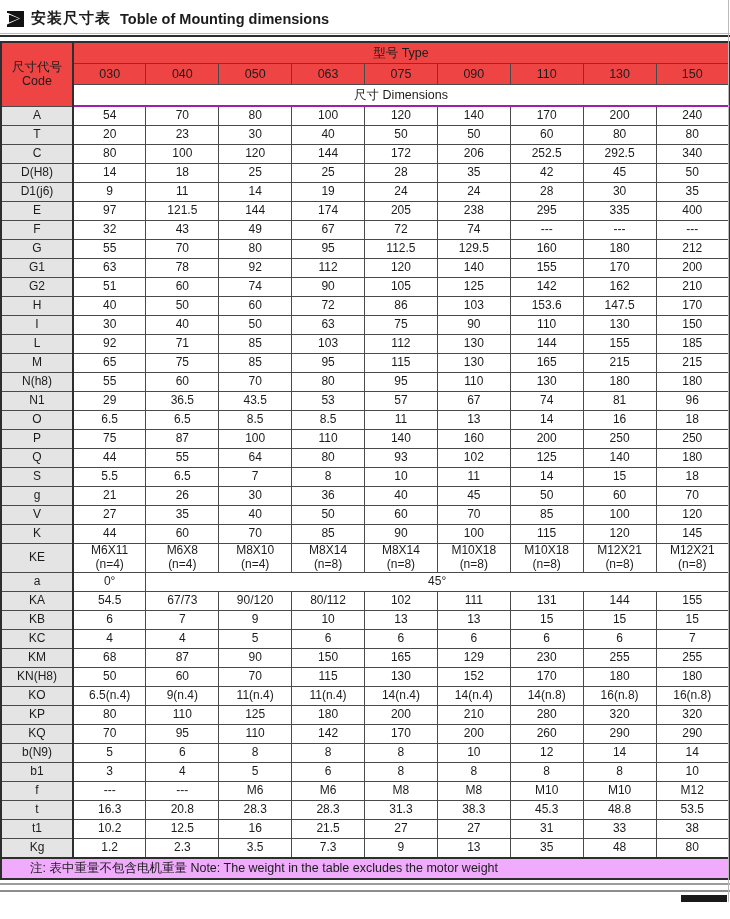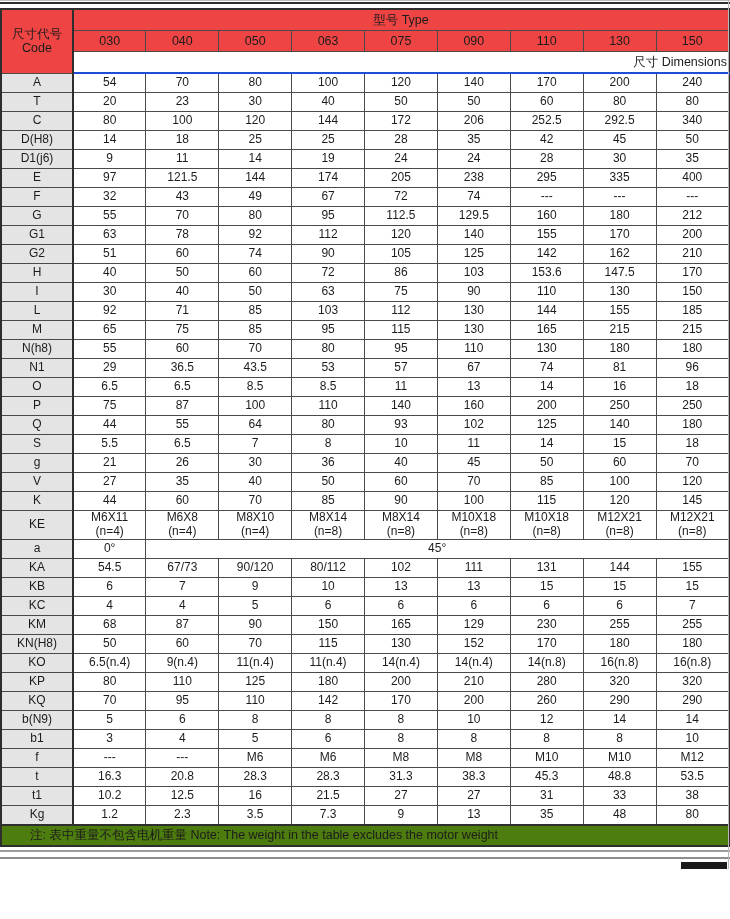--- a/index.html
+++ b/index.html
@@ -55,36 +55,35 @@
     font-size: 12px;
     font-weight: normal;
     padding: 0 1px;
     height: 18px;
     line-height: 1.15;
     white-space: pre-line;
   }
   .dim-table thead th { background: #ef4444; height: 20px; font-size: 12.5px; }
   .dim-table thead tr.dimensions-row th {
     background: #ffffff;
-    border-bottom: 2px solid #1d4ed8;
-    text-align: right;
+    border-bottom: 2px solid #a21caf;
   }
   .corner-cell {
     background: #e4e4e4;
     border-right: 2px solid #2e2e2e !important;
     font-size: 12.5px;
     line-height: 1.25;
   }
   .code-cell {
     background: #e4e4e4;
     border-right: 2px solid #2e2e2e !important;
   }
   .dim-table tfoot td {
     border-top: 2px solid #2e2e2e;
-    background: #4d7c0f;
+    background: #f0abfc;
     text-align: left;
     padding-left: 28px;
     font-size: 12.5px;
     height: 19px;
   }
 
   
   .bottom-rules { margin-top: 3px; }
   .bottom-rule-1 { height: 2px; background: #9d9d9d; }
   .bottom-rule-2 { height: 2px; background: #8d8d8d; margin-top: 5px; }
@@ -92,20 +91,28 @@
     width: 46px; height: 7px; background: #1a1a1a;
     margin: 3px 3px 0 auto;
   }
 </style>
 </head>
 <body>
 
 <div class="page">
   <div class="page-right-border"></div>
 
+  <div class="title-bar">
+    <span class="marker-icon">
+      <span class="white-chevron"></span>
+      <span class="black-chevron"></span>
+    </span>
+    <span class="title-zh">安装尺寸表</span>
+    <span class="title-en">Toble of Mounting dimensions</span>
+  </div>
   <div class="title-rule-light"></div>
   <div class="title-rule-dark"></div>
 
   <table class="dim-table">
     <colgroup>
       <col style="width:72px">
       <col>
         <col>
         <col>
         <col>

